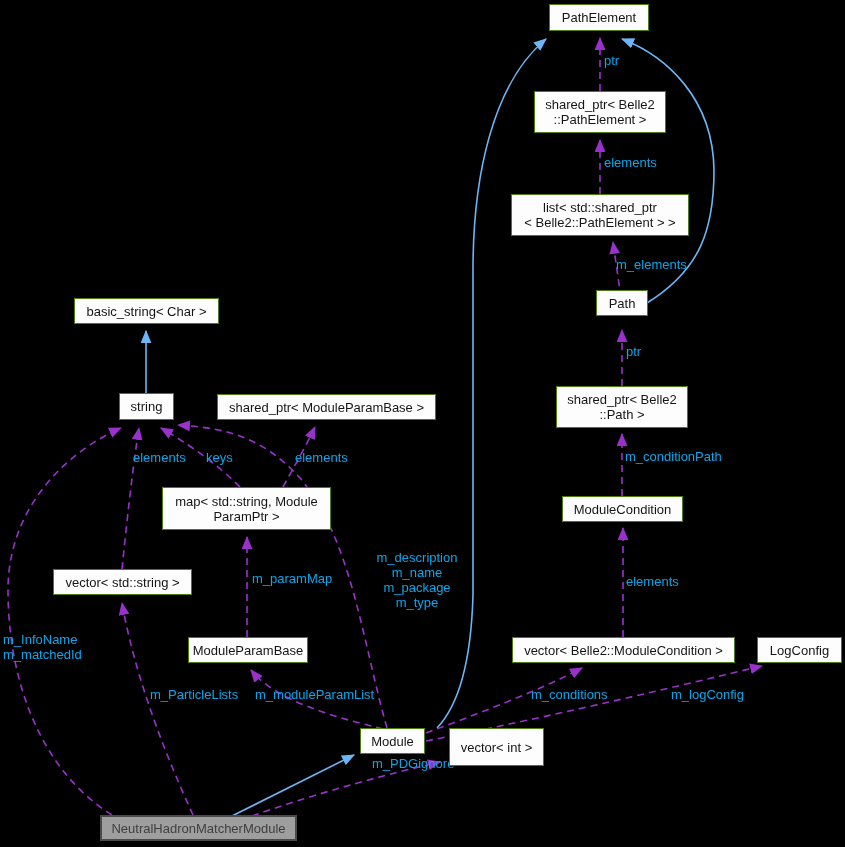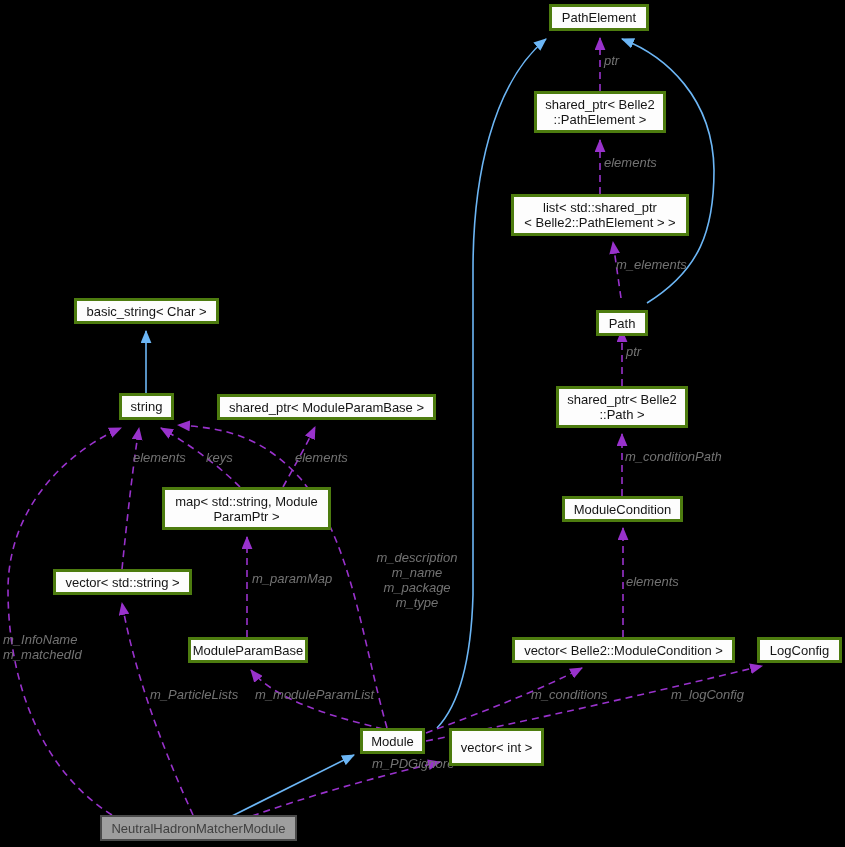--- a/index.html
+++ b/index.html
@@ -3,30 +3,29 @@
 <meta charset="utf-8">
 <style>
   html,body{margin:0;padding:0;background:#000;}
   #stage{
     position:relative;width:845px;height:847px;background:#000;overflow:hidden;
     font-family:"Liberation Sans","DejaVu Sans",sans-serif;
   }
   #edges{position:absolute;left:0;top:0;z-index:0;}
   .node{
     position:absolute;z-index:2;box-sizing:border-box;
-    background:#fdfdfd;border:3px solid #4d7c0f;color:#151515;
+    background:#fdfdfd;border:1px solid #4d7c0f;color:#151515;
     font-size:13px;line-height:15px;text-align:center;
     display:flex;align-items:center;justify-content:center;
     white-space:pre-line;padding:0 3px;
   }
   .node.focus{background:#9e9e9e;border:2px solid #4a4a4a;color:#404040;}
   .elabel{
-    position:absolute;z-index:1;color:#737373;font-size:13px;line-height:15px;
+    position:absolute;z-index:1;color:#0ea5e9;font-size:13px;line-height:15px;
     white-space:pre-line;
-    font-style:italic;
   }
   .elabel.center{text-align:center;}
 </style>
 </head>
 <body>
 
 <div id="stage">
 
   <svg id="edges" width="845" height="847" viewBox="0 0 845 847">
     <defs>
@@ -67,21 +66,21 @@
   </svg>
 
   <div class="node" style="left:549px;top:4px;width:100px;height:27px">PathElement</div>
 
   <div class="node" style="left:534px;top:91px;width:132px;height:42px">shared_ptr&lt; Belle2
 ::PathElement &gt;</div>
 
   <div class="node" style="left:511px;top:194px;width:178px;height:42px">list&lt; std::shared_ptr
 &lt; Belle2::PathElement &gt; &gt;</div>
 
-  <div class="node" style="left:596px;top:310px;width:52px;height:26px">Path</div>
+  <div class="node" style="left:596px;top:290px;width:52px;height:26px">Path</div>
 
   <div class="node" style="left:556px;top:386px;width:132px;height:42px">shared_ptr&lt; Belle2
 ::Path &gt;</div>
 
   <div class="node" style="left:562px;top:496px;width:121px;height:26px">ModuleCondition</div>
 
   <div class="node" style="left:512px;top:637px;width:223px;height:26px">vector&lt; Belle2::ModuleCondition &gt;</div>
 
   <div class="node" style="left:757px;top:637px;width:85px;height:26px">LogConfig</div>
 

